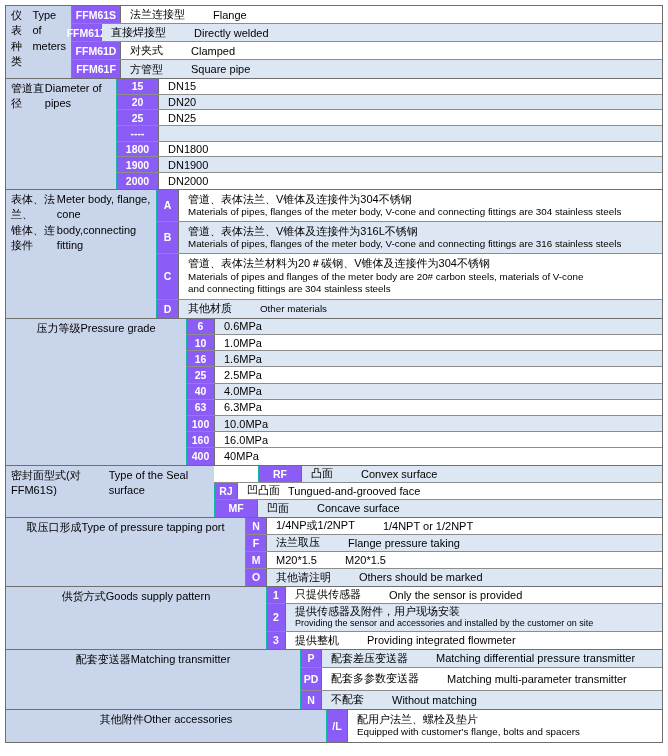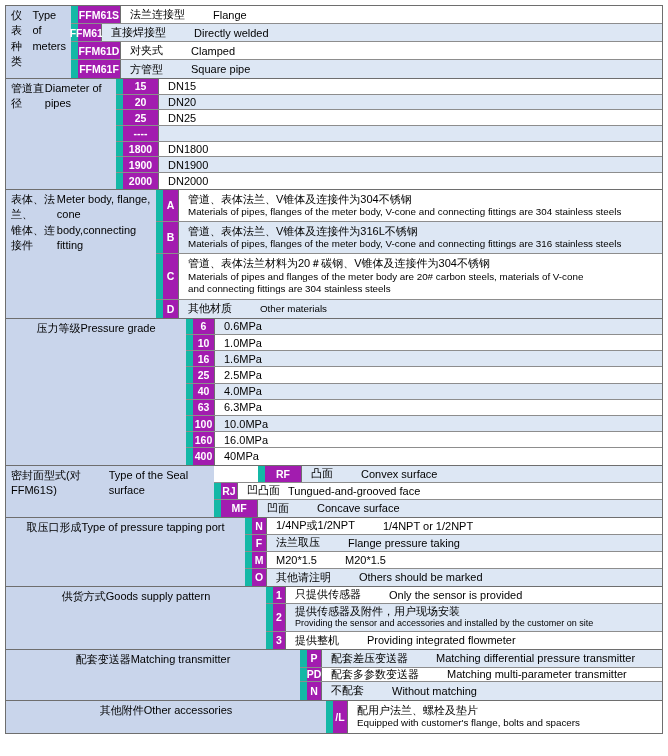--- a/index.html
+++ b/index.html
@@ -9,23 +9,23 @@
     border: 1px solid #6e6e6e; background: #fff; }
   .section { display: flex; border-bottom: 1px solid #6e6e6e; }
   .section:last-child { border-bottom: none; }
   .hdr { flex: 0 0 auto; background: #c9d5eb; padding: 2px 5px;
     display: flex; justify-content: center;
     font-size: 11px; line-height: 1.4; }
   .hdr .hzh, .hdr .hen { white-space: pre-line; }
   .rows { flex: 1; display: flex; flex-direction: column; }
   .row { display: flex; align-items: stretch; border-bottom: 1px solid #8d8d8d; }
   .row:last-child { border-bottom: none; }
-  .code { flex: 0 0 auto; background: #a21caf; color: #fff; font-weight: bold;
+  .code { flex: 0 0 auto; background: #8b5cf6; color: #fff; font-weight: bold;
     font-size: 10.5px; display: flex; align-items: center; justify-content: center;
-    border-left: 7px solid #14b8a6; border-right: 1px solid #6e6e6e; }
+    border-left: 1px solid #14b8a6; border-right: 1px solid #6e6e6e; }
   .desc { flex: 1; display: flex; align-items: center; padding-left: 9px;
     padding-right: 4px; font-size: 11px; background: #fff; }
   .row.lt .desc { background: #dde7f4; }
   .desc .zh { white-space: nowrap; }
   .desc .en { margin-left: 28px; }
   .desc.stack { flex-direction: column; align-items: flex-start;
     justify-content: center; line-height: 1.3; }
   .desc.stack .en { margin-left: 0; font-size: 9.8px; white-space: pre-line; }
   .desc.stack .zh { white-space: nowrap; }
   .desc .en.sm { font-size: 9px; }
@@ -320,21 +320,21 @@
         <div class="hen">Matching transmitter</div>
       </div>
       <div class="rows">
         <div class="row lt" style="height: 18px;">
           <div class="code" style="width: 22px;">P</div>
           <div class="desc">
             <div class="zh">配套差压变送器</div>
             <div class="en">Matching differential pressure transmitter</div>
           </div>
         </div>
-        <div class="row" style="height: 14px;">
+        <div class="row" style="height: 23px;">
           <div class="code" style="width: 22px;">PD</div>
           <div class="desc">
             <div class="zh">配套多参数变送器</div>
             <div class="en">Matching multi-parameter transmitter</div>
           </div>
         </div>
         <div class="row lt" style="height: 18px;">
           <div class="code" style="width: 22px;">N</div>
           <div class="desc">
             <div class="zh">不配套</div>

